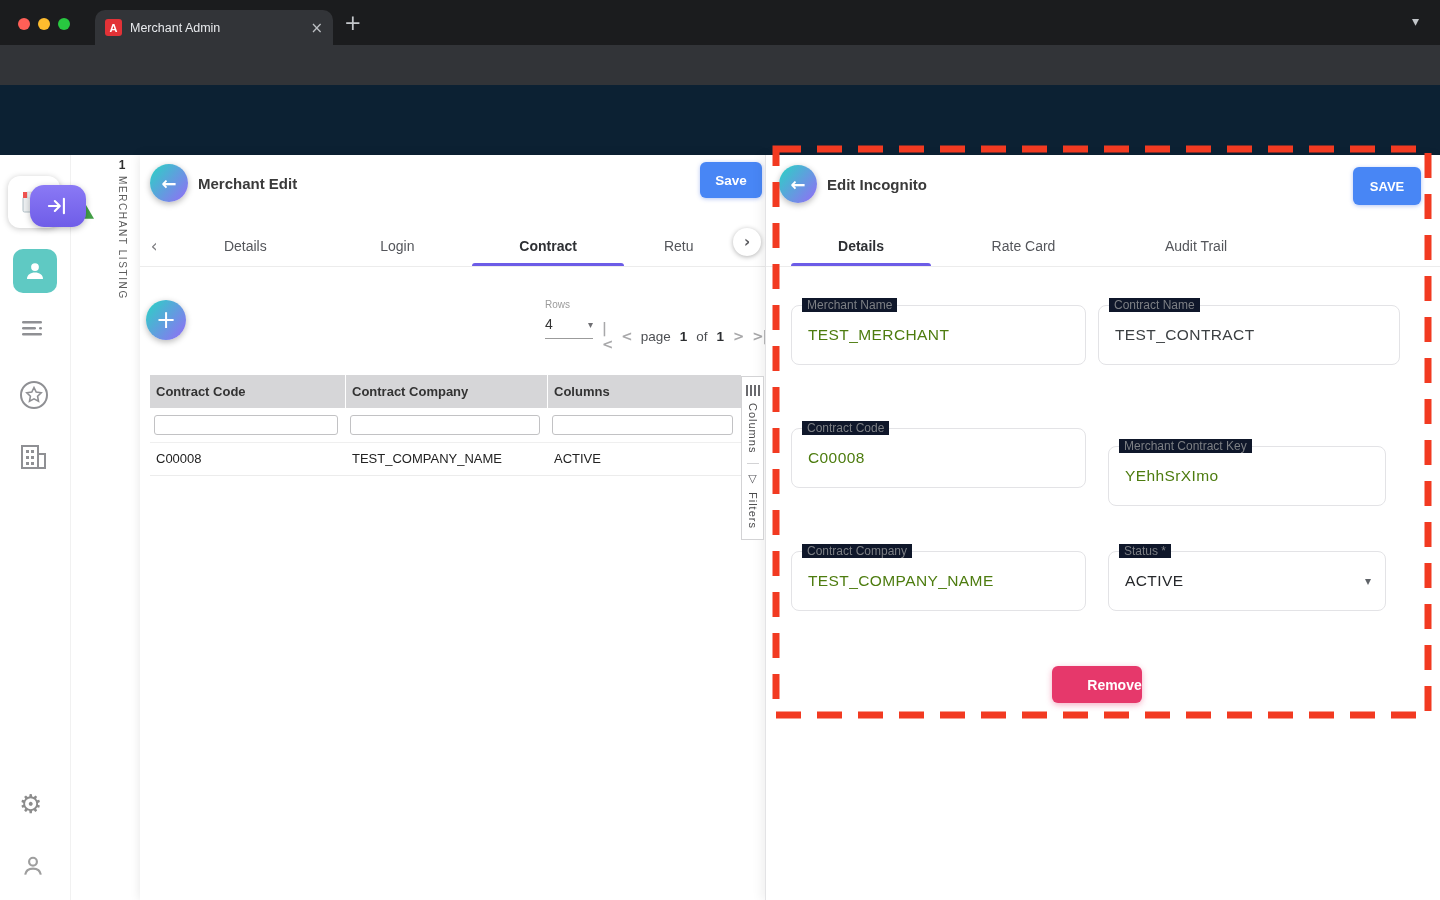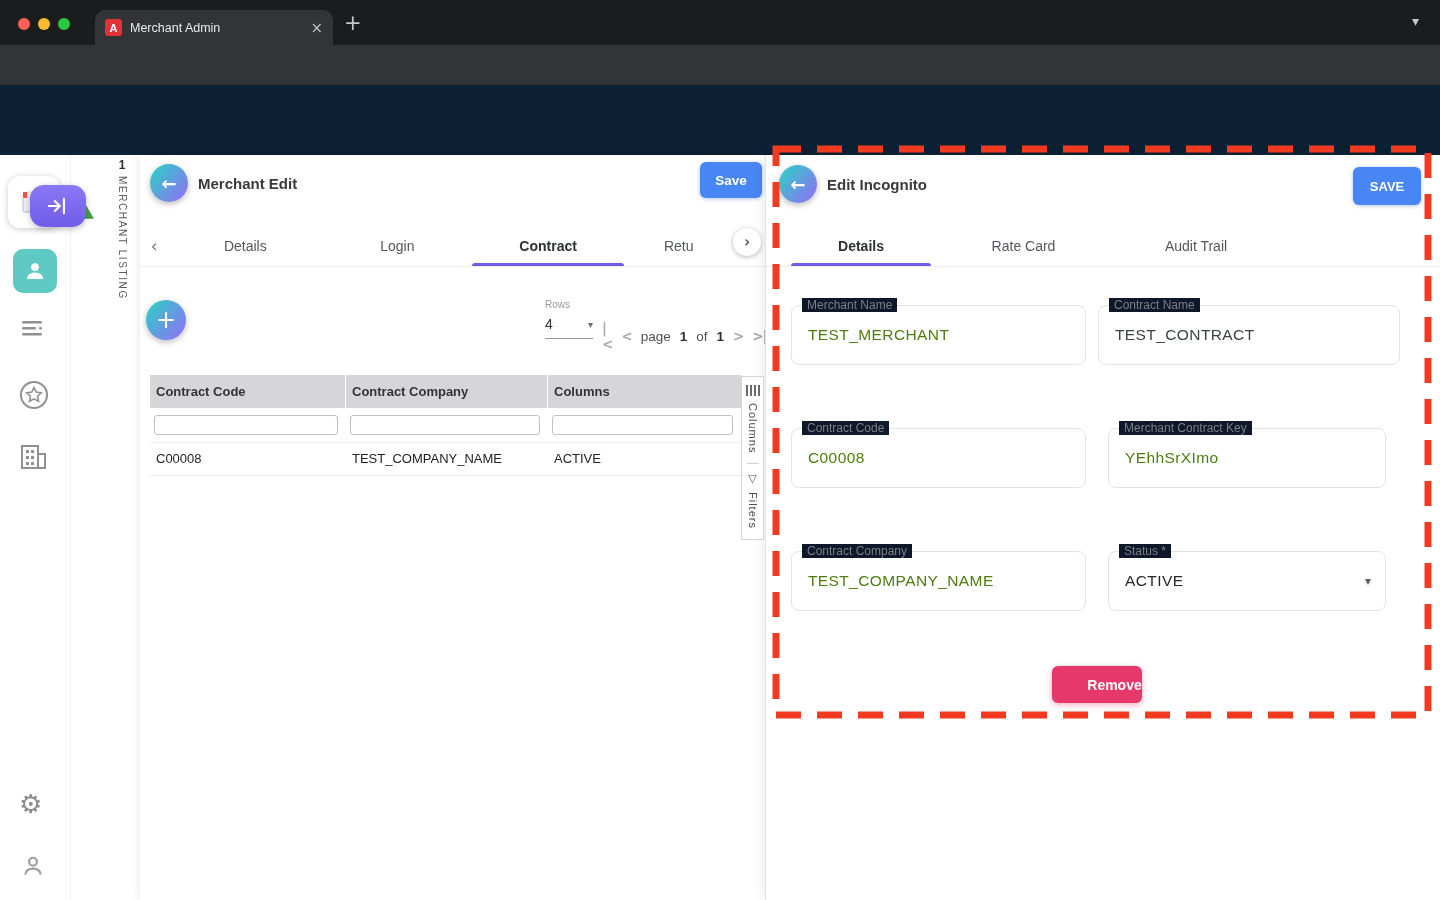--- a/index.html
+++ b/index.html
@@ -342,21 +342,21 @@
     </div>
     <div class="field" style="left:332px;top:150px;width:302px;">
       <span class="flabel">Contract Name</span>
       <span class="fvalue strong">TEST_CONTRACT</span>
     </div>
 
     <div class="field" style="left:25px;top:273px;width:295px;">
       <span class="flabel">Contract Code</span>
       <span class="fvalue">C00008</span>
     </div>
-    <div class="field" style="left:342px;top:273px;width:278px;">
+    <div class="field" style="left:342px;top:291px;width:278px;">
       <span class="flabel">Merchant Contract Key</span>
       <span class="fvalue">YEhhSrXImo</span>
     </div>
 
     <div class="field" style="left:25px;top:396px;width:295px;">
       <span class="flabel">Contract Company</span>
       <span class="fvalue">TEST_COMPANY_NAME</span>
     </div>
     <div class="field" style="left:342px;top:396px;width:278px;">
       <span class="flabel">Status *</span>

